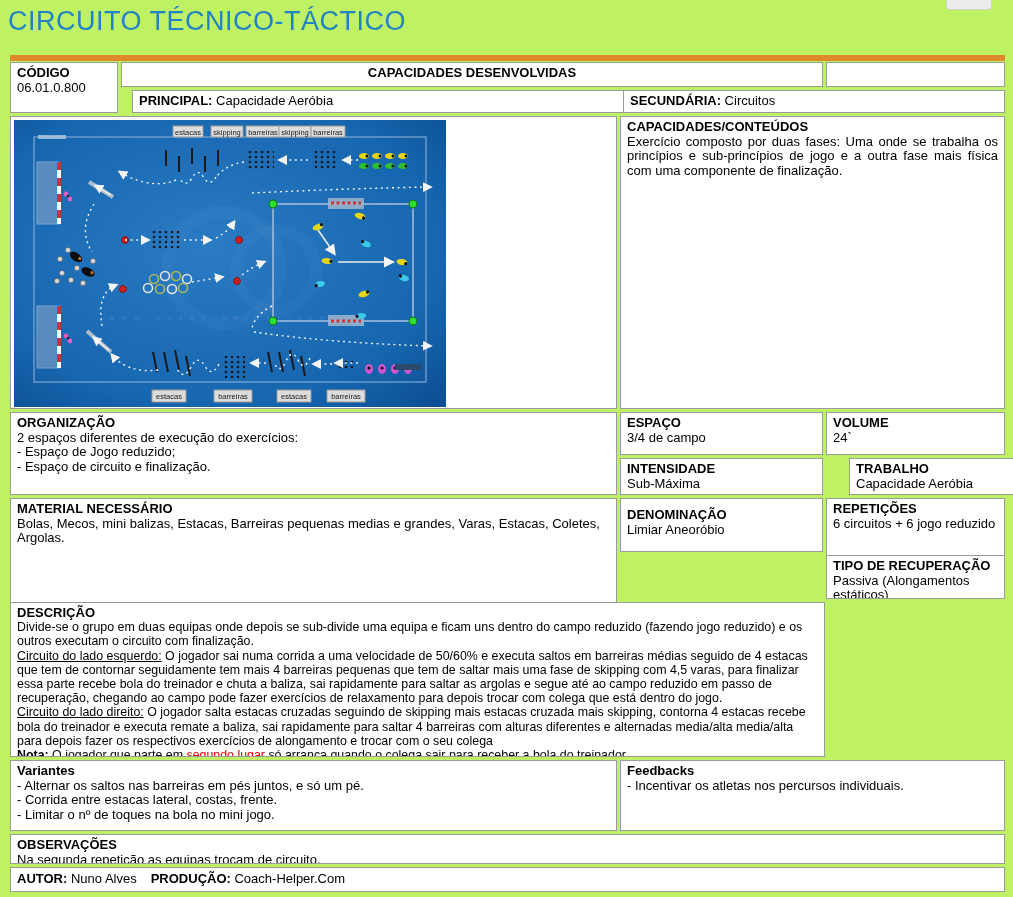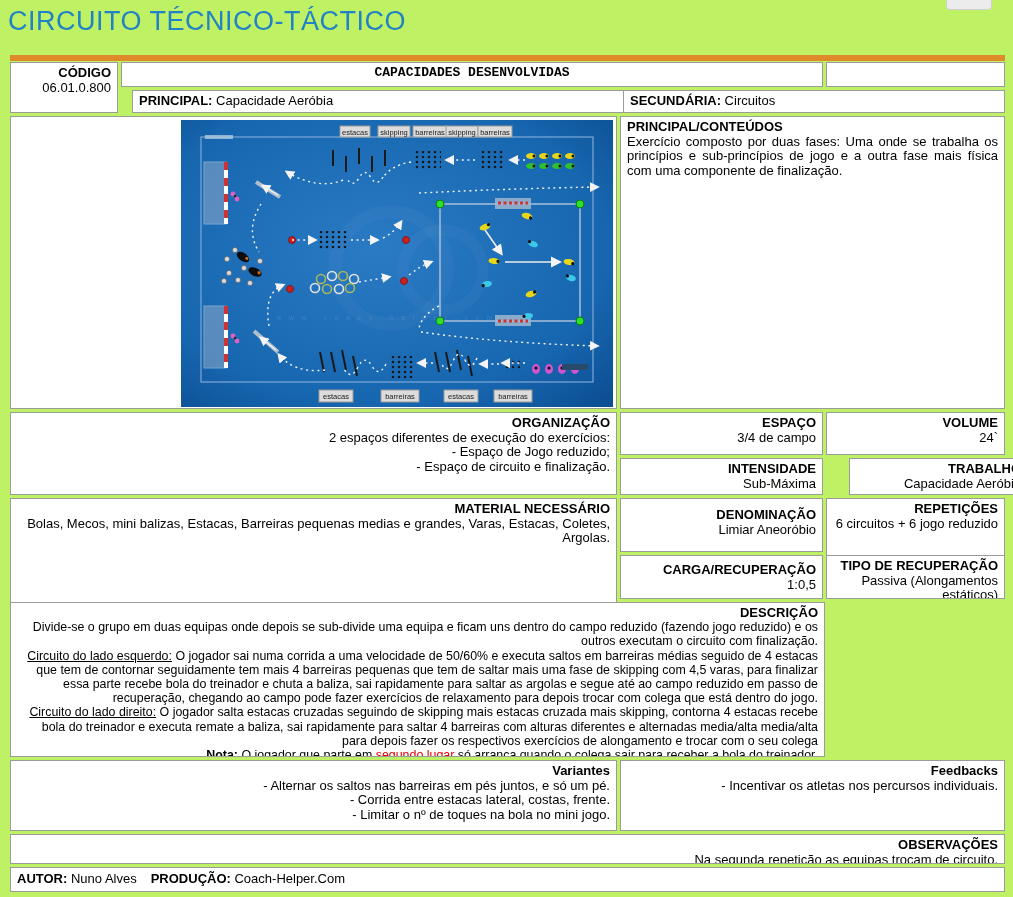--- a/index.html
+++ b/index.html
@@ -3,21 +3,21 @@
 <meta charset="utf-8">
 <style>
   html,body{margin:0;padding:0;background:#fff;}
   #page{position:relative;width:1013px;height:897px;background:#bef264;
         font-family:"Liberation Sans",sans-serif;font-size:13px;color:#000;overflow:hidden;}
   .page-title{position:absolute;left:8px;top:6px;font-size:27px;letter-spacing:.5px;color:#2282c5;}
   .top-btn{position:absolute;left:946px;top:0;width:44px;height:9px;background:#ececec;
            border:1px solid #cfcfcf;border-top:none;border-radius:0 0 4px 4px;}
   .accent-bar{position:absolute;left:10px;top:55px;width:995px;height:6px;background:#e0892a;}
   .cell{position:absolute;background:#fff;border:1px solid #9b9b9b;box-sizing:border-box;
-        padding:3px 6px;overflow:hidden;line-height:1.13;text-align:right;}
+        padding:3px 6px;overflow:hidden;line-height:1.13;}
   .cell b{font-weight:bold;}
   .center{text-align:center;}
   .vcenter{display:flex;align-items:center;}
   .justify{text-align:justify;}
   .sec-label{font-weight:bold;}
   .desc{font-size:12.4px;line-height:14.2px;}
   .red{color:#e00000;}
   .und{text-decoration:underline;}
   .autor-gap{display:inline-block;width:14px;}
 </style>
@@ -27,21 +27,21 @@
 <div id="page">
 
   <div class="page-title">CIRCUITO TÉCNICO-TÁCTICO</div>
   <div class="top-btn"></div>
   <div class="accent-bar"></div>
 
   <div class="cell" style="left:10px;top:62px;width:108px;height:51px;">
     <b>CÓDIGO</b><br>
     <span>06.01.0.800</span>
   </div>
-  <div class="cell center" style="left:121px;top:62px;width:702px;height:25px;font-family:Liberation Mono, monospace;">
+  <div class="cell center" style="left:121px;top:62px;width:702px;height:25px;">
     <b>CAPACIDADES DESENVOLVIDAS</b>
   </div>
   <div class="cell" style="left:826px;top:62px;width:179px;height:25px;"></div>
   <div class="cell vcenter" style="left:132px;top:90px;width:499px;height:23px;">
     <span><b>PRINCIPAL:</b><span> Capacidade Aeróbia</span></span>
   </div>
   <div class="cell vcenter" style="left:623px;top:90px;width:382px;height:23px;">
     <span><b>SECUNDÁRIA:</b><span> Circuitos</span></span>
   </div>
 
@@ -343,21 +343,21 @@
         <g>
             <rect x="313" y="270" width="38" height="12" fill="#dcdcdc" stroke="#9a9a9a"></rect>
             <text x="332" y="279" text-anchor="middle" fill="#1a1a1a">barreiras</text>
           </g>
       </g>
       <rect x="381" y="244" width="26" height="6" fill="#2a4a6a"></rect>
     </svg>
   </div>
 
   <div class="cell justify" style="left:620px;top:116px;width:385px;height:293px;">
-    <div class="sec-label" style="text-align:left;">PRINCIPAL/CONTEÚDOS</div>
+    <div class="sec-label" style="text-align:left;">CAPACIDADES/CONTEÚDOS</div>
     <div>Exercício composto por duas fases: Uma onde se trabalha os princípios e sub-princípios de jogo e a outra fase mais física com uma componente de finalização.</div>
   </div>
 
   <div class="cell" style="left:10px;top:412px;width:607px;height:83px;">
     <div class="sec-label">ORGANIZAÇÃO</div>
     <div>2 espaços diferentes de execução do exercícios:</div>
     <div>- Espaço de Jogo reduzido;</div>
     <div>- Espaço de circuito e finalização.</div>
   </div>
   <div class="cell" style="left:620px;top:412px;width:203px;height:43px;">
@@ -382,24 +382,20 @@
     <div>Bolas, Mecos, mini balizas, Estacas, Barreiras pequenas medias e grandes, Varas, Estacas, Coletes, Argolas.</div>
   </div>
   <div class="cell" style="left:620px;top:498px;width:203px;height:54px;padding-top:9px;">
     <div class="sec-label">DENOMINAÇÃO</div>
     <div>Limiar Aneoróbio</div>
   </div>
   <div class="cell" style="left:826px;top:498px;width:179px;height:64px;">
     <div class="sec-label">REPETIÇÕES</div>
     <div>6 circuitos + 6 jogo reduzido</div>
   </div>
-  <div class="cell" style="left:620px;top:555px;width:203px;height:44px;padding-top:7px;">
-    <div class="sec-label">CARGA/RECUPERAÇÃO</div>
-    <div>1:0,5</div>
-  </div>
   <div class="cell" style="left:826px;top:555px;width:179px;height:44px;">
     <div class="sec-label">TIPO DE RECUPERAÇÃO</div>
     <div>Passiva (Alongamentos estáticos)</div>
   </div>
 
   <div class="cell desc" style="left:10px;top:602px;width:815px;height:155px;">
     <div class="sec-label" style="font-size:13px;">DESCRIÇÃO</div>
     <div><span>Divide-se o grupo em duas equipas onde depois se sub-divide uma equipa e ficam uns dentro do campo reduzido (fazendo jogo reduzido) e os outros executam o circuito com finalização.</span><br><span class="und">Circuito do lado esquerdo:</span><span> O jogador sai numa corrida a uma velocidade de 50/60% e executa saltos em barreiras médias seguido de 4 estacas que tem de contornar seguidamente tem mais 4 barreiras pequenas que tem de saltar mais uma fase de skipping com 4,5 varas, para finalizar essa parte recebe bola do treinador e chuta a baliza, sai rapidamente para saltar as argolas e segue até ao campo reduzido em passo de recuperação, chegando ao campo pode fazer exercícios de relaxamento para depois trocar com colega que está dentro do jogo.</span><br><span class="und">Circuito do lado direito:</span><span> O jogador salta estacas cruzadas seguindo de skipping mais estacas cruzada mais skipping, contorna 4 estacas recebe bola do treinador e executa remate a baliza, sai rapidamente para saltar 4 barreiras com alturas diferentes e alternadas media/alta media/alta para depois fazer os respectivos exercícios de alongamento e trocar com o seu colega</span><br><b>Nota:</b><span> O jogador que parte em </span><span class="red">segundo lugar</span><span> só arranca quando o colega sair para receber a bola do treinador.</span>
     </div>
   </div>

